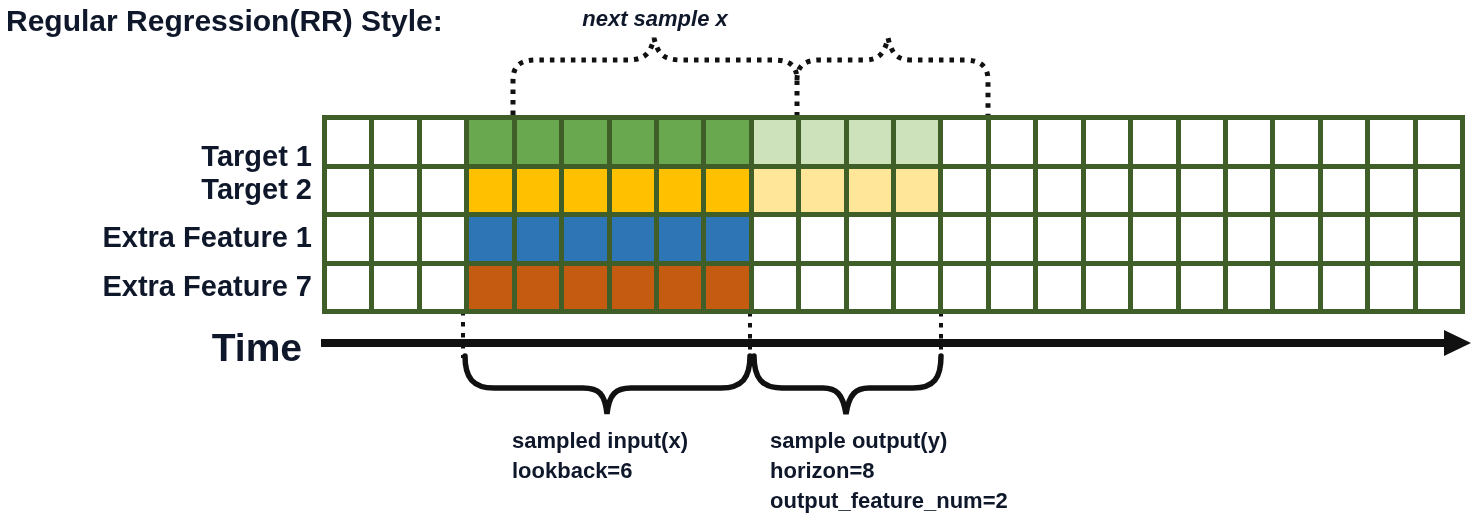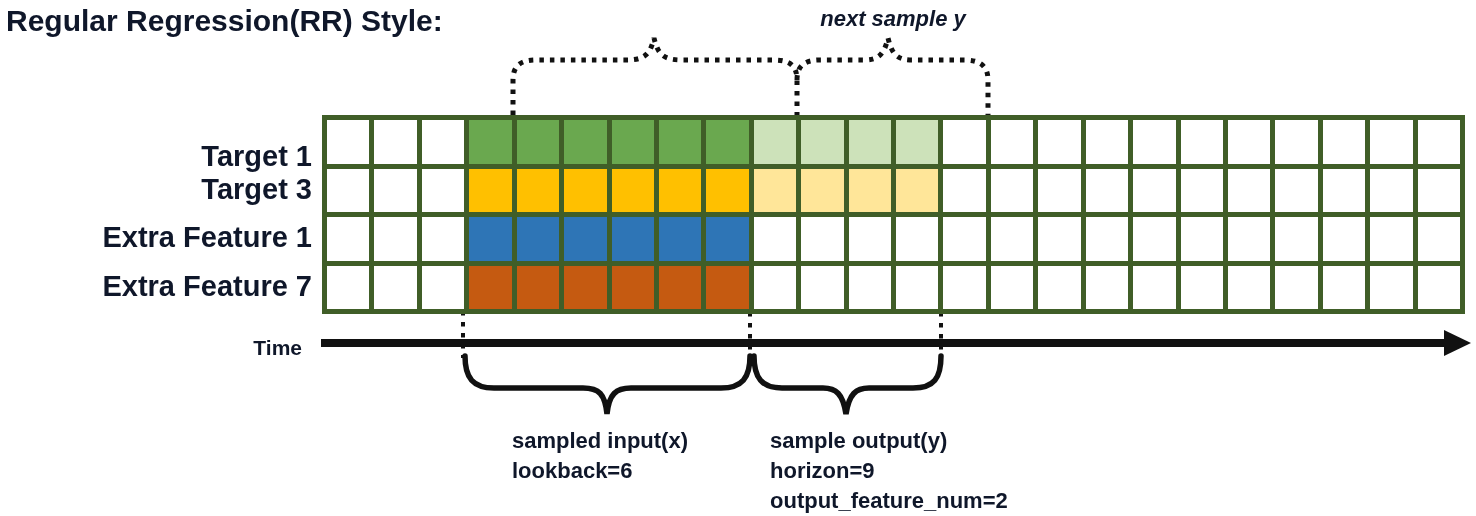--- a/index.html
+++ b/index.html
@@ -24,38 +24,38 @@
     display:grid; grid-template-columns:repeat(24,1fr); grid-template-rows:repeat(4,1fr);
     gap:5px;
   }
   .cell { width:100%; height:100%; }
   .row-label {
     position:absolute; left:0; width:312px; height:44px; line-height:44px;
     text-align:right; font-size:29px; font-weight:700; white-space:nowrap;
   }
   .time-label {
     position:absolute; left:0; top:330px; width:302px; height:36px; line-height:36px;
-    text-align:right; font-size:21px; font-weight:700;
+    text-align:right; font-size:39px; font-weight:700;
   }
   .note {
     position:absolute; top:426px; font-size:22px; font-weight:600;
     line-height:30px; white-space:nowrap;
   }
   .note span { display:block; }
   .note.input  { left:512px; }
   .note.output { left:770px; }
 </style>
 </head>
 <body>
 
 <div class="canvas">
 
   <div class="title">Regular Regression(RR) Style:</div>
 
-  <div class="brace-label y">next sample y</div>
+  <div class="brace-label x">next sample x</div>
 
   <svg class="overlay" width="1476" height="516" viewBox="0 0 1476 516">
 
     <path d="M513 115 L513 80 C513 66 520 60 536 60 L626 60 C644 60 650 55 654 38 C658 55 664 60 682 60 L774 60 C790 60 797 66 797 80 L797 115" fill="none" stroke="#111111" stroke-width="5" stroke-dasharray="4.5 6"></path>
 
     <path d="M797 80 C797 66 804 60 820 60 L864 60 C878 60 884 55 888 38 C892 55 898 60 912 60 L964 60 C980 60 988 66 988 80 L988 115" fill="none" stroke="#111111" stroke-width="5" stroke-dasharray="4.5 6"></path>
 
     <path d="M463 311 L463 358" fill="none" stroke="#111111" stroke-width="4" stroke-dasharray="4.5 6.5"></path>
     <path d="M750 213 L750 358" fill="none" stroke="#111111" stroke-width="4" stroke-dasharray="4.5 6.5"></path>
     <path d="M941 213 L941 358" fill="none" stroke="#111111" stroke-width="4" stroke-dasharray="4.5 6.5"></path>
@@ -162,31 +162,31 @@
       <div class="cell" style="background: rgb(255, 255, 255);"></div>
       <div class="cell" style="background: rgb(255, 255, 255);"></div>
       <div class="cell" style="background: rgb(255, 255, 255);"></div>
       <div class="cell" style="background: rgb(255, 255, 255);"></div>
       <div class="cell" style="background: rgb(255, 255, 255);"></div>
       <div class="cell" style="background: rgb(255, 255, 255);"></div>
     </div>
 
   <div>
       <div class="row-label" style="top: 134px;">Target 1</div>
-      <div class="row-label" style="top: 166.5px;">Target 3</div>
+      <div class="row-label" style="top: 166.5px;">Target 2</div>
       <div class="row-label" style="top: 215px;">Extra Feature 1</div>
       <div class="row-label" style="top: 263.5px;">Extra Feature 7</div>
     </div>
 
   <div class="time-label">Time</div>
 
   <div class="note input">
     <span>sampled input(x)</span>
     <span>lookback=6</span>
   </div>
 
   <div class="note output">
     <span>sample output(y)</span>
-    <span>horizon=9</span>
+    <span>horizon=8</span>
     <span>output_feature_num=2</span>
   </div>
 
 </div>
 
 </body></html>

